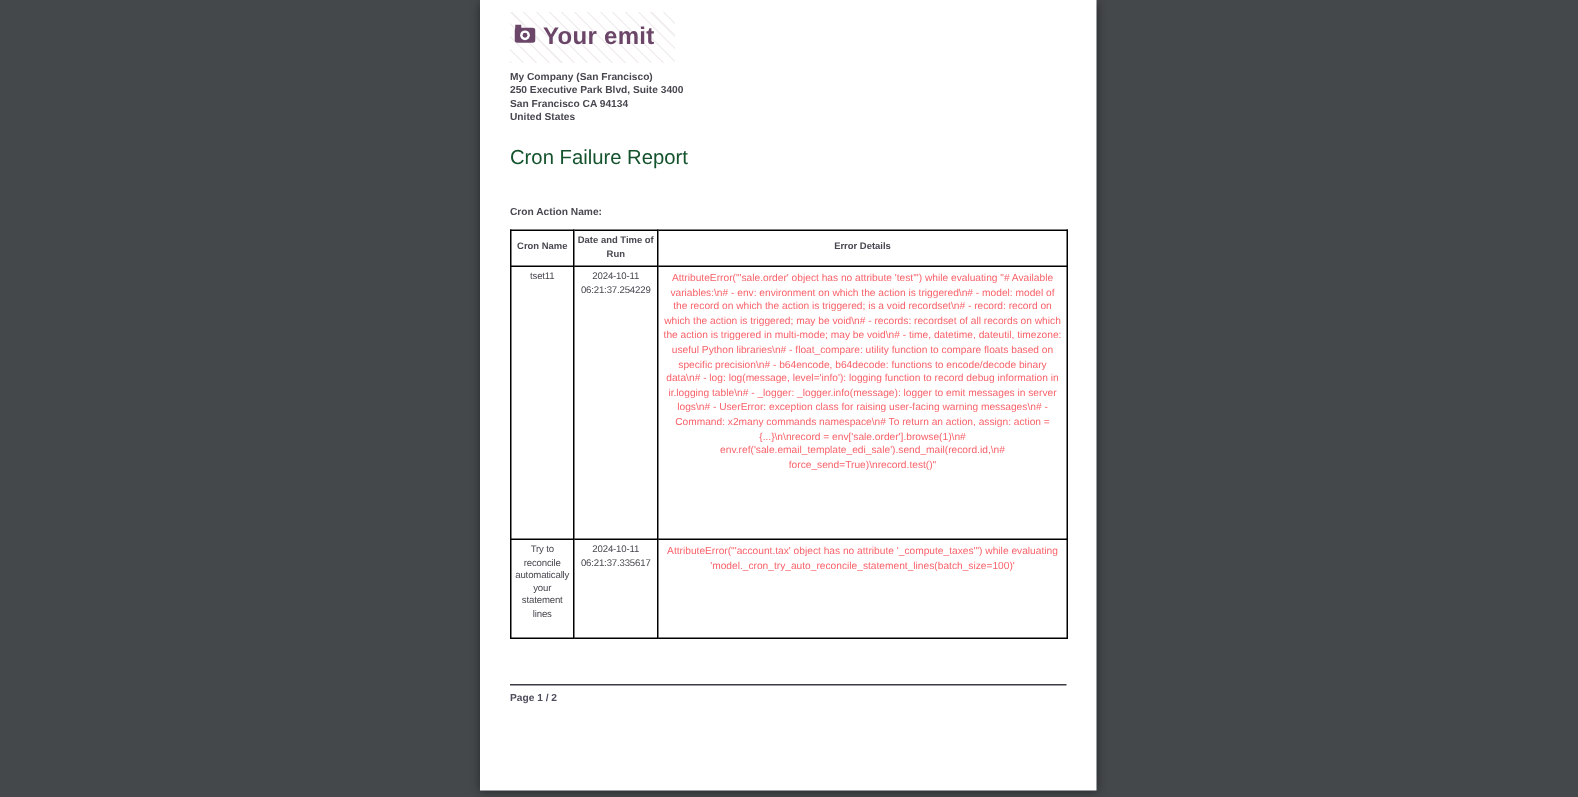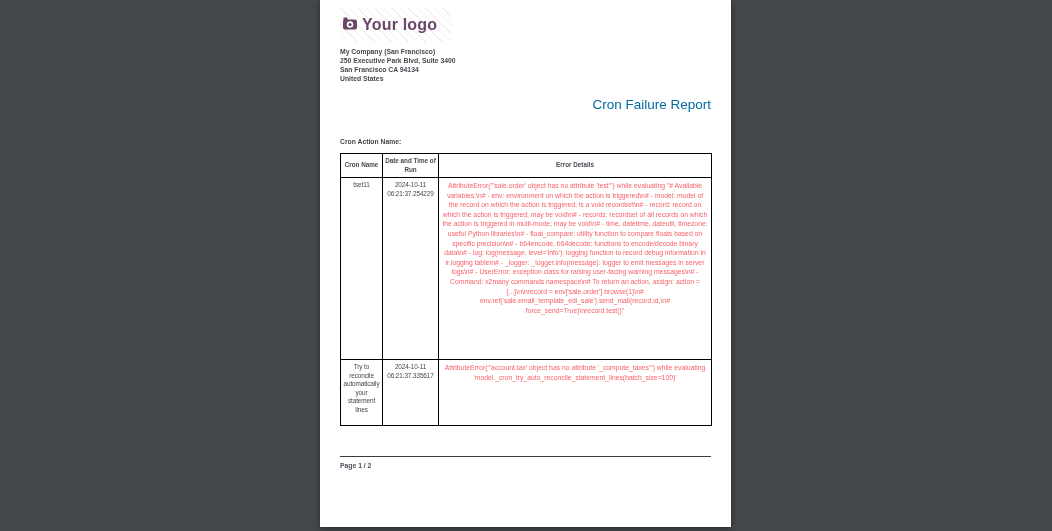--- a/index.html
+++ b/index.html
@@ -21,21 +21,21 @@
     display:inline-flex; align-items:center; gap:5px;
     margin-top:8px; padding:8px 14px 8px 3px;
     background:repeating-linear-gradient(45deg, rgba(113,75,103,0.09) 0px, rgba(113,75,103,0.09) 1px, transparent 1px, transparent 6px);
   }
   .logo-text {
     font-size:16px; font-weight:bold; color:#6b4668; letter-spacing:0.2px;
     white-space:nowrap;
   }
   .camera-icon { display:inline-block; }
   .address { margin-top:5px; font-size:6.8px; line-height:9px; color:#474750; font-weight:bold; }
-  .title { margin-top:13px; text-align:right; font-size:13.5px; line-height:17px; color:#0369a1; }
+  .title { margin-top:13px; text-align:left; font-size:13.5px; line-height:17px; color:#14532d; }
   .section-label { margin-top:25px; font-size:6.8px; font-weight:bold; color:#474750; }
   table.cron-table {
     border-collapse:collapse; margin-top:8px;
     width:371px; table-layout:fixed;
   }
   .cron-table th, .cron-table td { border:1px solid #000000; }
   .cron-table col.c1 { width:42px; }
   .cron-table col.c2 { width:56px; }
   .cron-table col.c3 { width:273px; }
   .cron-table th {
@@ -64,21 +64,21 @@
 
   <div class="logo-box">
     <span class="camera-icon">
       <svg width="14" height="13" viewBox="0 0 28 26">
         <rect x="1" y="1" width="8" height="6" fill="#6b4668"></rect>
         <rect x="0" y="5" width="28" height="20" rx="4" fill="#6b4668"></rect>
         <circle cx="14" cy="15" r="6.5" fill="#ffffff"></circle>
         <circle cx="14" cy="15" r="3.2" fill="#6b4668"></circle>
       </svg>
     </span>
-    <span class="logo-text">Your logo</span>
+    <span class="logo-text">Your emit</span>
   </div>
 
   <div class="address">
     <div>My Company (San Francisco)</div>
     <div>250 Executive Park Blvd, Suite 3400</div>
     <div>San Francisco CA 94134</div>
     <div>United States</div>
   </div>
 
   <div class="title">Cron Failure Report</div>

